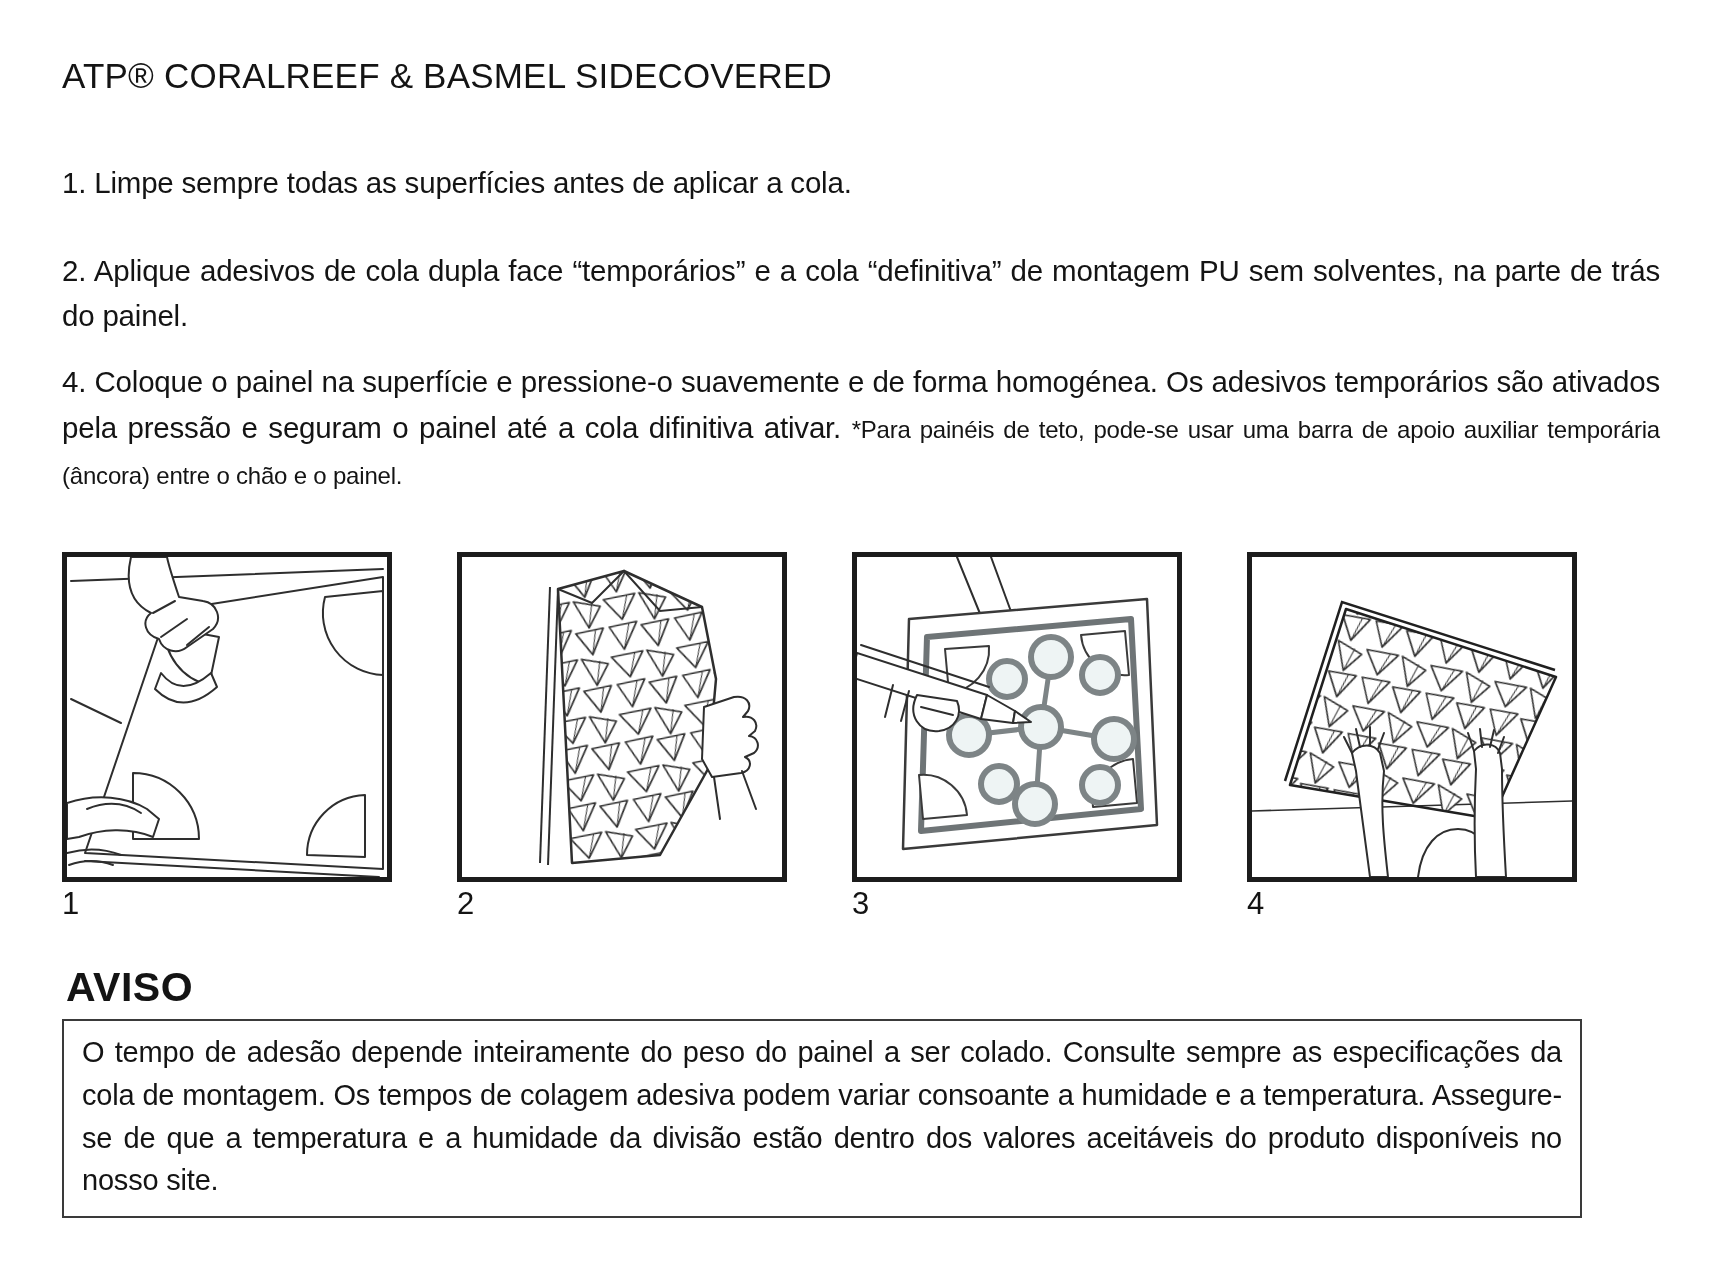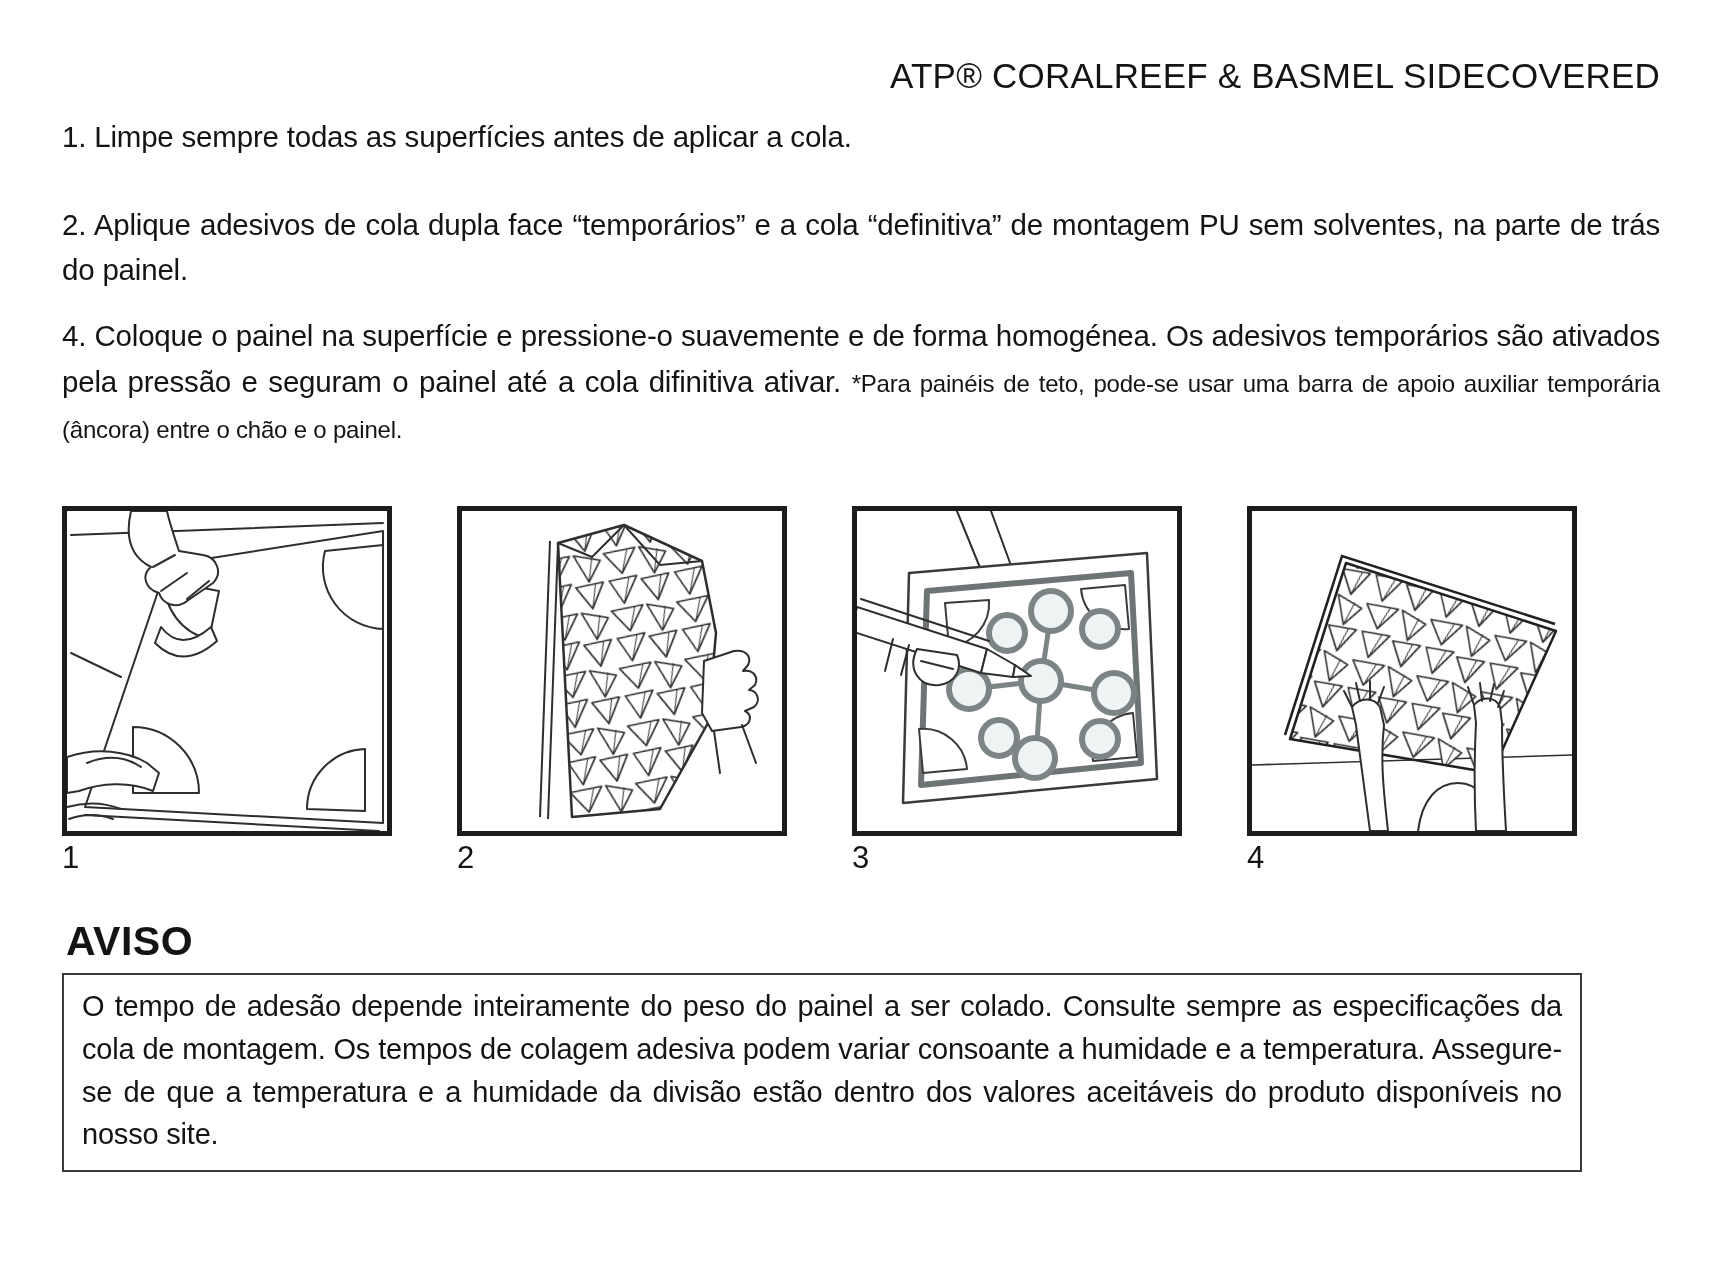--- a/index.html
+++ b/index.html
@@ -2,25 +2,25 @@
 <html><head>
 <meta charset="utf-8">
 <style>
   html,body{margin:0;padding:0;background:#fff;}
   body{
     width:1722px;height:1288px;overflow:hidden;
     font-family:"Liberation Sans",sans-serif;color:#141414;
   }
   .sheet{padding:0 62px;}
   .title{
-    text-align:right;font-size:35px;font-weight:500;margin:0;padding-top:56px;
+    text-align:left;font-size:35px;font-weight:500;margin:0;padding-top:56px;
     letter-spacing:0.2px;
   }
   .step{font-size:29.5px;line-height:1.55;margin:0;letter-spacing:-0.2px;}
-  .s1{margin-top:18px;}
+  .s1{margin-top:64px;}
   .s2{margin-top:42px;}
   .s3{margin-top:42px;text-align:justify;}
   .s4{margin-top:20px;text-align:justify;}
   .note{font-size:24px;}
   .figures{display:flex;gap:65px;margin-top:56px;}
   figure{margin:0;}
   .figbox{width:330px;height:330px;border:5px solid #1c1c1c;box-sizing:border-box;background:#fff;}
   .figbox svg{display:block;width:320px;height:320px;}
   figcaption{font-size:31px;margin-top:4px;text-align:left;}
   .aviso-heading{font-size:41px;font-weight:bold;margin:42px 0 8px 4px;letter-spacing:0.5px;}

